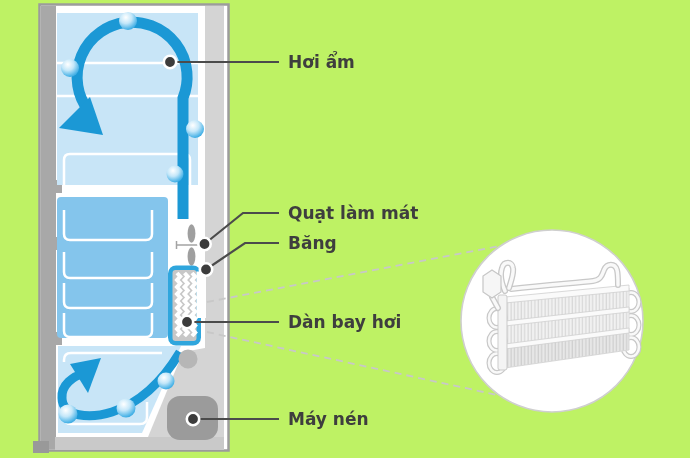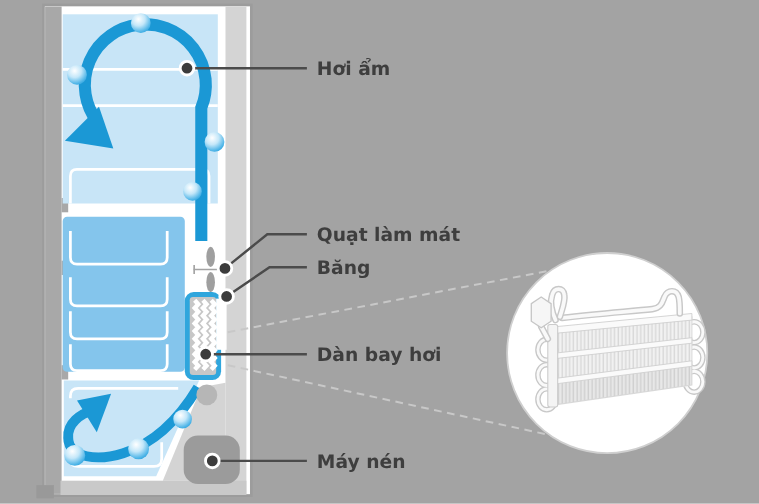--- a/index.html
+++ b/index.html
@@ -1,17 +1,17 @@
 <!DOCTYPE html>
 <html><head>
 <meta charset="utf-8">
 <style>
   html,body{margin:0;padding:0;background:#ffffff;}
   .stage{
-    position:relative;width:690px;height:458px;background:#a3a3a3;overflow:hidden;
+    position:relative;width:690px;height:458px;background:#bef264;overflow:hidden;
     font-family:"DejaVu Sans","Liberation Sans",sans-serif;
   }
   .lbl{
     font-family:"DejaVu Sans","Liberation Sans",sans-serif;
     font-size:17px;font-weight:600;fill:#3e3e3e;
   }
 </style>
 </head>
 <body>
 

